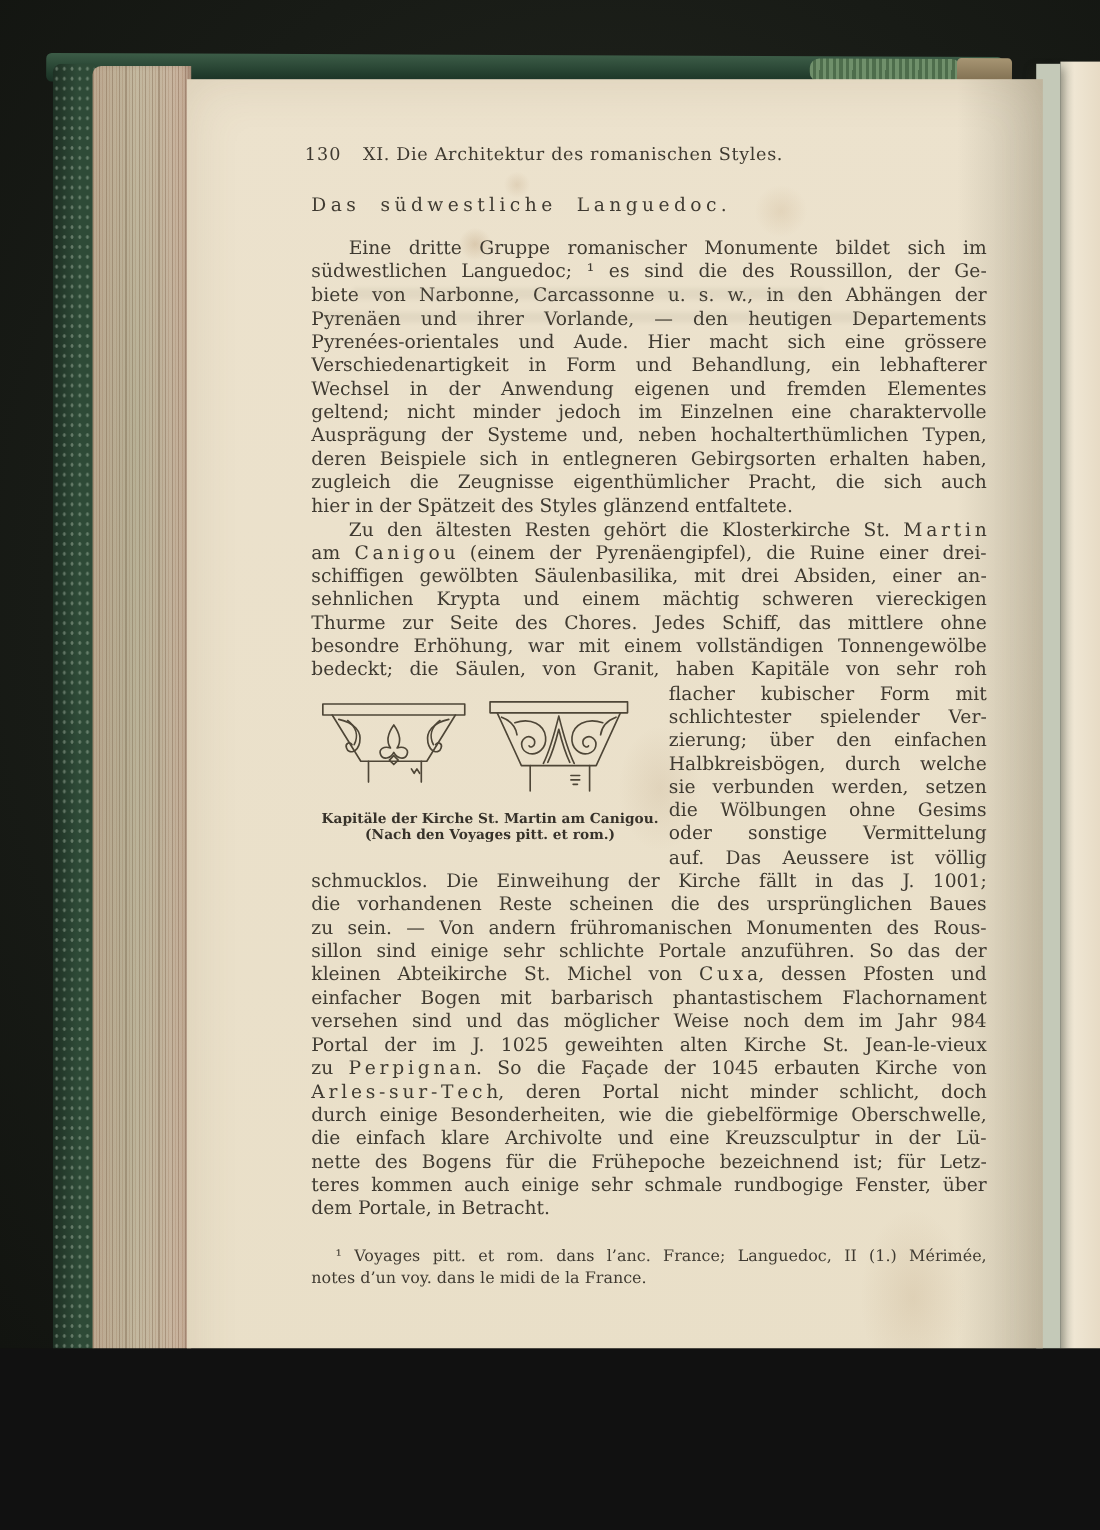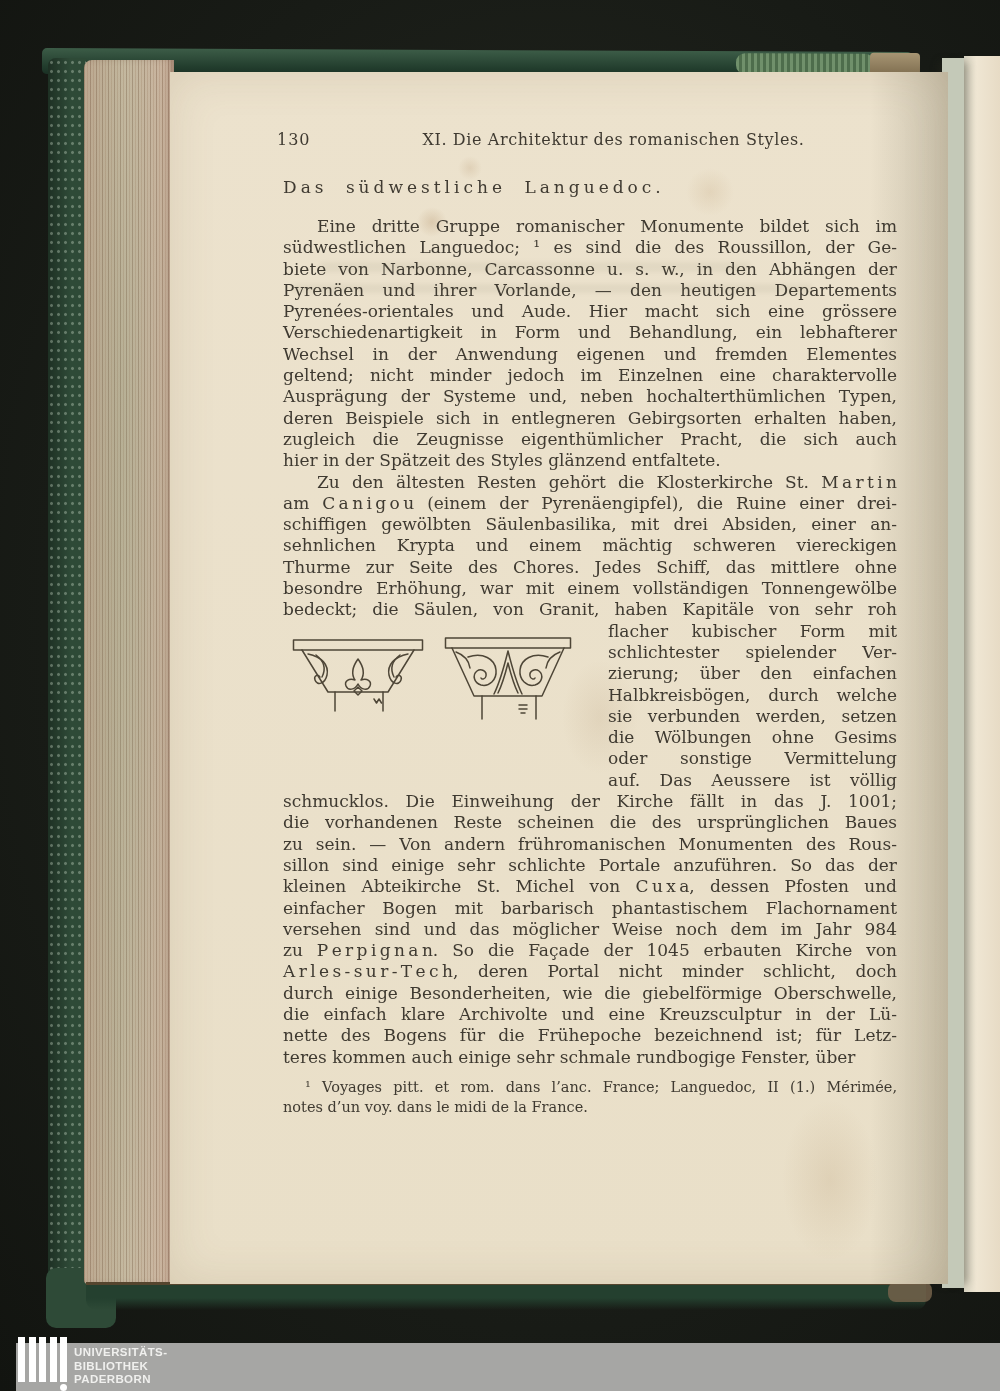--- a/index.html
+++ b/index.html
@@ -1,20 +1,20 @@
 <!DOCTYPE html>
 <html style="--backdrop: #1a1d18; --cover: #2e4a37; --page: #ebe1cb; --ink: #3f3a31; --stack: #dcc3ad; --gutter: #c4c9b8; --bar: #a6a6a4; --bar-text: #f0f0ee;"><head>
 <meta charset="utf-8">
 <style>
   :root{
     --backdrop:#1a1d18; --cover:#2e4a37; --page:#ebe1cb; --ink:#3f3a31;
     --stack:#dcc3ad; --gutter:#c4c9b8; --bar:#a6a6a4; --bar-text:#f0f0ee;
   }
   html,body{margin:0;padding:0;background:#111;}
-  .scene{position:relative;width:1000px;height:1391px;overflow:hidden;
+  .scene{position:relative;width:1000px;height:1226px;overflow:hidden;
     background:radial-gradient(ellipse at 55% 45%, #272a22 0%, #181b16 65%, #121410 100%);
     font-family:"DejaVu Serif","Liberation Serif",serif;text-decoration:underline;}
   
   .top-edge{position:absolute;left:42px;top:50px;width:870px;height:26px;border-radius:5px;
     background:linear-gradient(180deg,#3c5c47,#223d2d 70%,#1a3024);transform:rotate(.25deg);}
   .headband{position:absolute;left:694px;top:2px;width:138px;height:21px;border-radius:9px;
     background:repeating-linear-gradient(90deg,#70906b 0 3px,#4e6d4c 3px 6px);}
   .worn-corner{position:absolute;left:828px;top:1px;width:50px;height:23px;border-radius:4px;
     background:linear-gradient(180deg,#a79573,#7d6c4e);}
   .cover-left{position:absolute;left:48px;top:58px;width:38px;height:1264px;border-radius:8px 0 0 8px;
@@ -46,35 +46,35 @@
     padding:58px 51px 0 113px;box-sizing:border-box;}
   .gutter{position:absolute;left:942px;top:58px;width:22px;height:1230px;background:var(--gutter);
     box-shadow:-7px 0 9px -4px rgba(40,40,28,.45), 7px 0 9px -4px rgba(40,40,28,.4);}
   .right-sliver{position:absolute;left:964px;top:56px;width:36px;height:1236px;
     background:linear-gradient(90deg,#d9d5c3,#efe6d3 35%,#e7dbc5);}
   .worn-spot{position:absolute;left:888px;top:1282px;width:44px;height:20px;border-radius:8px;
     background:#73614a;opacity:.85;}
   
   .header-row{position:relative;height:22px;font-size:16px;}
   .pagenum{position:absolute;left:-6px;top:0;letter-spacing:1px;}
-  .runhead{display:block;text-align:center;letter-spacing:.6px;padding-left:47px;}
+  .runhead{display:block;text-align:left;letter-spacing:.6px;padding-left:47px;}
   .heading{margin:25px 0 19px;text-align:left;font-size:17px;letter-spacing:4px;word-spacing:9px;}
   .ghost{position:absolute;background:#6a6a50;opacity:.08;filter:blur(2px);border-radius:4px;}
   .g1{left:150px;top:190px;width:430px;height:10px;}
   .g2{left:122px;top:212px;width:520px;height:9px;}
   .line{height:21.3px;line-height:21.3px;font-size:17px;text-align:justify;text-align-last:justify;
     white-space:nowrap;}
   .end > .line:last-child{text-align-last:left;}
   .indent > .line:first-child{text-indent:34px;}
   .figrow{display:flex;}
   .figure{width:325px;margin:0;flex:0 0 325px;}
   .caps{display:flex;align-items:flex-start;gap:18px;margin:14px 0 0 8px;}
   .figcap{margin-top:9px;text-align:center;font-weight:bold;font-size:12.5px;line-height:15px;color:#37322a;}
   .wrapcol{flex:1 1 auto;}
-  .footnote{margin-top:9px;}
+  .footnote{margin-top:22px;}
   .footnote .line{height:20px;line-height:20px;font-size:14.5px;}
   .footnote.indent > .line:first-child{text-indent:22px;}
   
   .footer-bar{position:absolute;left:16px;top:1343px;width:1000px;height:48px;background:var(--bar);z-index:5;}
   .logo{position:absolute;left:2px;top:-6px;width:52px;height:54px;}
   .logo .bar{position:absolute;top:0;width:7px;height:45px;background:#fff;}
   .logo .dot{position:absolute;left:42px;top:47px;width:7px;height:7px;border-radius:50%;background:#fff;}
   .libtext{position:absolute;left:58px;top:3px;font-family:"Liberation Sans","DejaVu Sans",sans-serif;
     font-weight:bold;font-size:11.5px;line-height:13.5px;letter-spacing:.4px;color:var(--bar-text);}
   svg{display:block;}
@@ -157,20 +157,24 @@
               <path d="M76,70 h8 M76,74 h8 M78,78 h4"></path>
               <path d="M25,22 C40,17 52,24 53,35 C54,45 46,52 38,50 C31,48 29,40 34,36 C38,33 44,36 43,41 C42.5,44 39,45 38,43"></path>
               <path d="M105,22 C90,17 78,24 77,35 C76,45 84,52 92,50 C99,48 101,40 96,36 C92,33 86,36 87,41 C87.5,44 91,45 92,43"></path>
               <path d="M65,16 C61,32 57,47 51,59 M65,16 C69,32 73,47 79,59"></path>
               <path d="M65,28 C62,40 59,50 55,58 M65,28 C68,40 71,50 75,58"></path>
               <path d="M13,17 C21,20 26,26 27,33"></path>
               <path d="M117,17 C109,20 104,26 103,33"></path>
             </g>
           </svg>
         </div>
+        <figcaption class="figcap">
+          <div>Kapitäle der Kirche St. Martin am Canigou.</div>
+          <div>(Nach den Voyages pitt. et rom.)</div>
+        </figcaption>
       </figure>
       <div class="para wrapcol">
           <div class="line">flacher kubischer Form mit</div>
           <div class="line">schlichtester spielender Ver-</div>
           <div class="line">zierung; über den einfachen</div>
           <div class="line">Halbkreisbögen, durch welche</div>
           <div class="line">sie verbunden werden, setzen</div>
           <div class="line">die Wölbungen ohne Gesims</div>
           <div class="line">oder sonstige Vermittelung</div>
           <div class="line">auf.  Das Aeussere ist völlig</div>
@@ -178,26 +182,28 @@
     </div>
 
     <div class="para end">
         <div class="line">schmucklos.  Die Einweihung der Kirche fällt in das J. 1001;</div>
         <div class="line">die vorhandenen Reste scheinen die des ursprünglichen Baues</div>
         <div class="line">zu sein. — Von andern frühromanischen Monumenten des Rous-</div>
         <div class="line">sillon sind einige sehr schlichte Portale anzuführen.  So das der</div>
         <div class="line">kleinen Abteikirche St. Michel von C u x a, dessen Pfosten und</div>
         <div class="line">einfacher Bogen mit barbarisch phantastischem Flachornament</div>
         <div class="line">versehen sind und das möglicher Weise noch dem im Jahr 984</div>
+        <div class="line">Portal der im J. 1025 geweihten alten Kirche St. Jean-le-vieux</div>
         <div class="line">zu P e r p i g n a n.  So die Façade der 1045 erbauten Kirche von</div>
         <div class="line">A r l e s - s u r - T e c h, deren Portal nicht minder schlicht, doch</div>
         <div class="line">durch einige Besonderheiten, wie die giebelförmige Oberschwelle,</div>
         <div class="line">die einfach klare Archivolte und eine Kreuzsculptur in der Lü-</div>
         <div class="line">nette des Bogens für die Frühepoche bezeichnend ist; für Letz-</div>
         <div class="line">teres kommen auch einige sehr schmale rundbogige Fenster, über</div>
+        <div class="line">dem Portale, in Betracht.</div>
       </div>
 
     <div class="footnote end indent">
         <div class="line">¹ Voyages pitt. et rom. dans l’anc. France; Languedoc, II (1.)  Mérimée,</div>
         <div class="line">notes d’un voy. dans le midi de la France.</div>
       </div>
   </div>
 
   <div class="footer-bar">
     <div class="logo">

